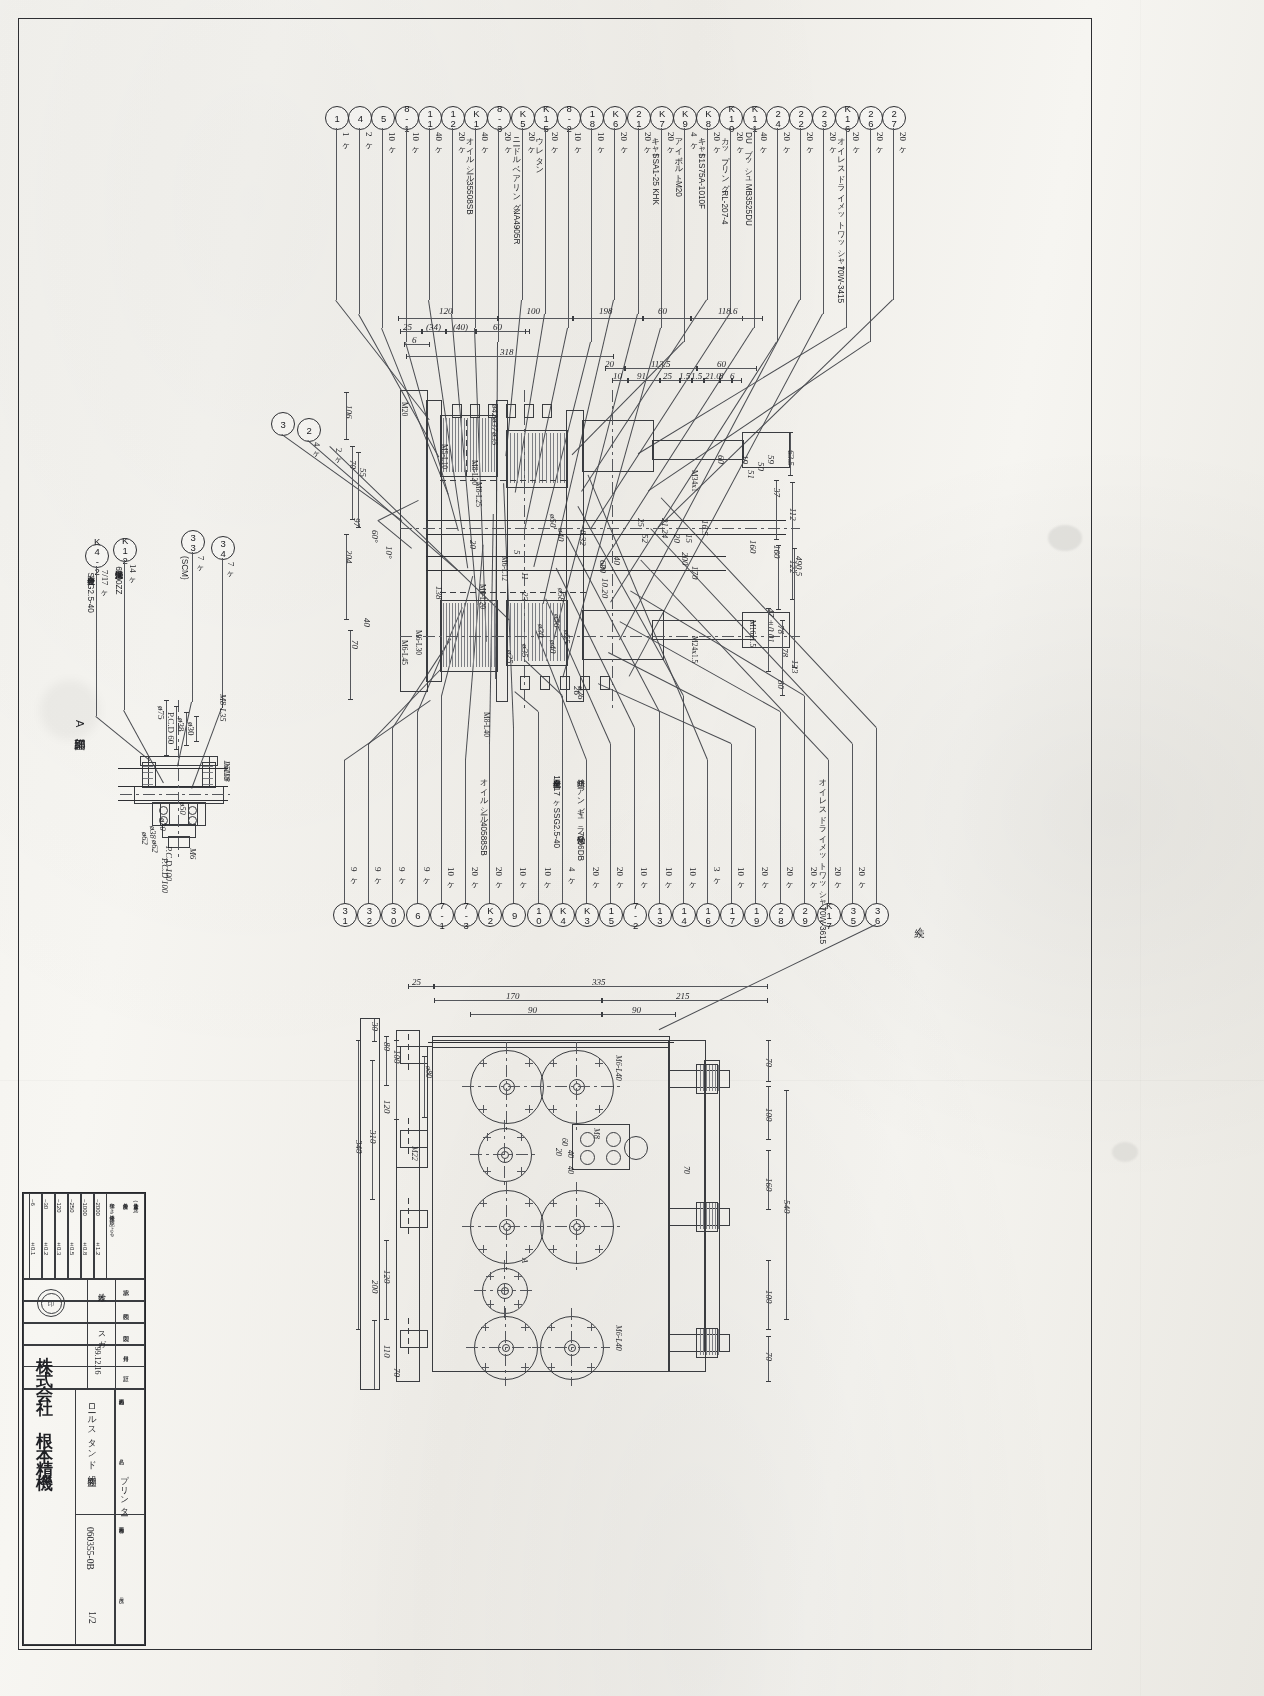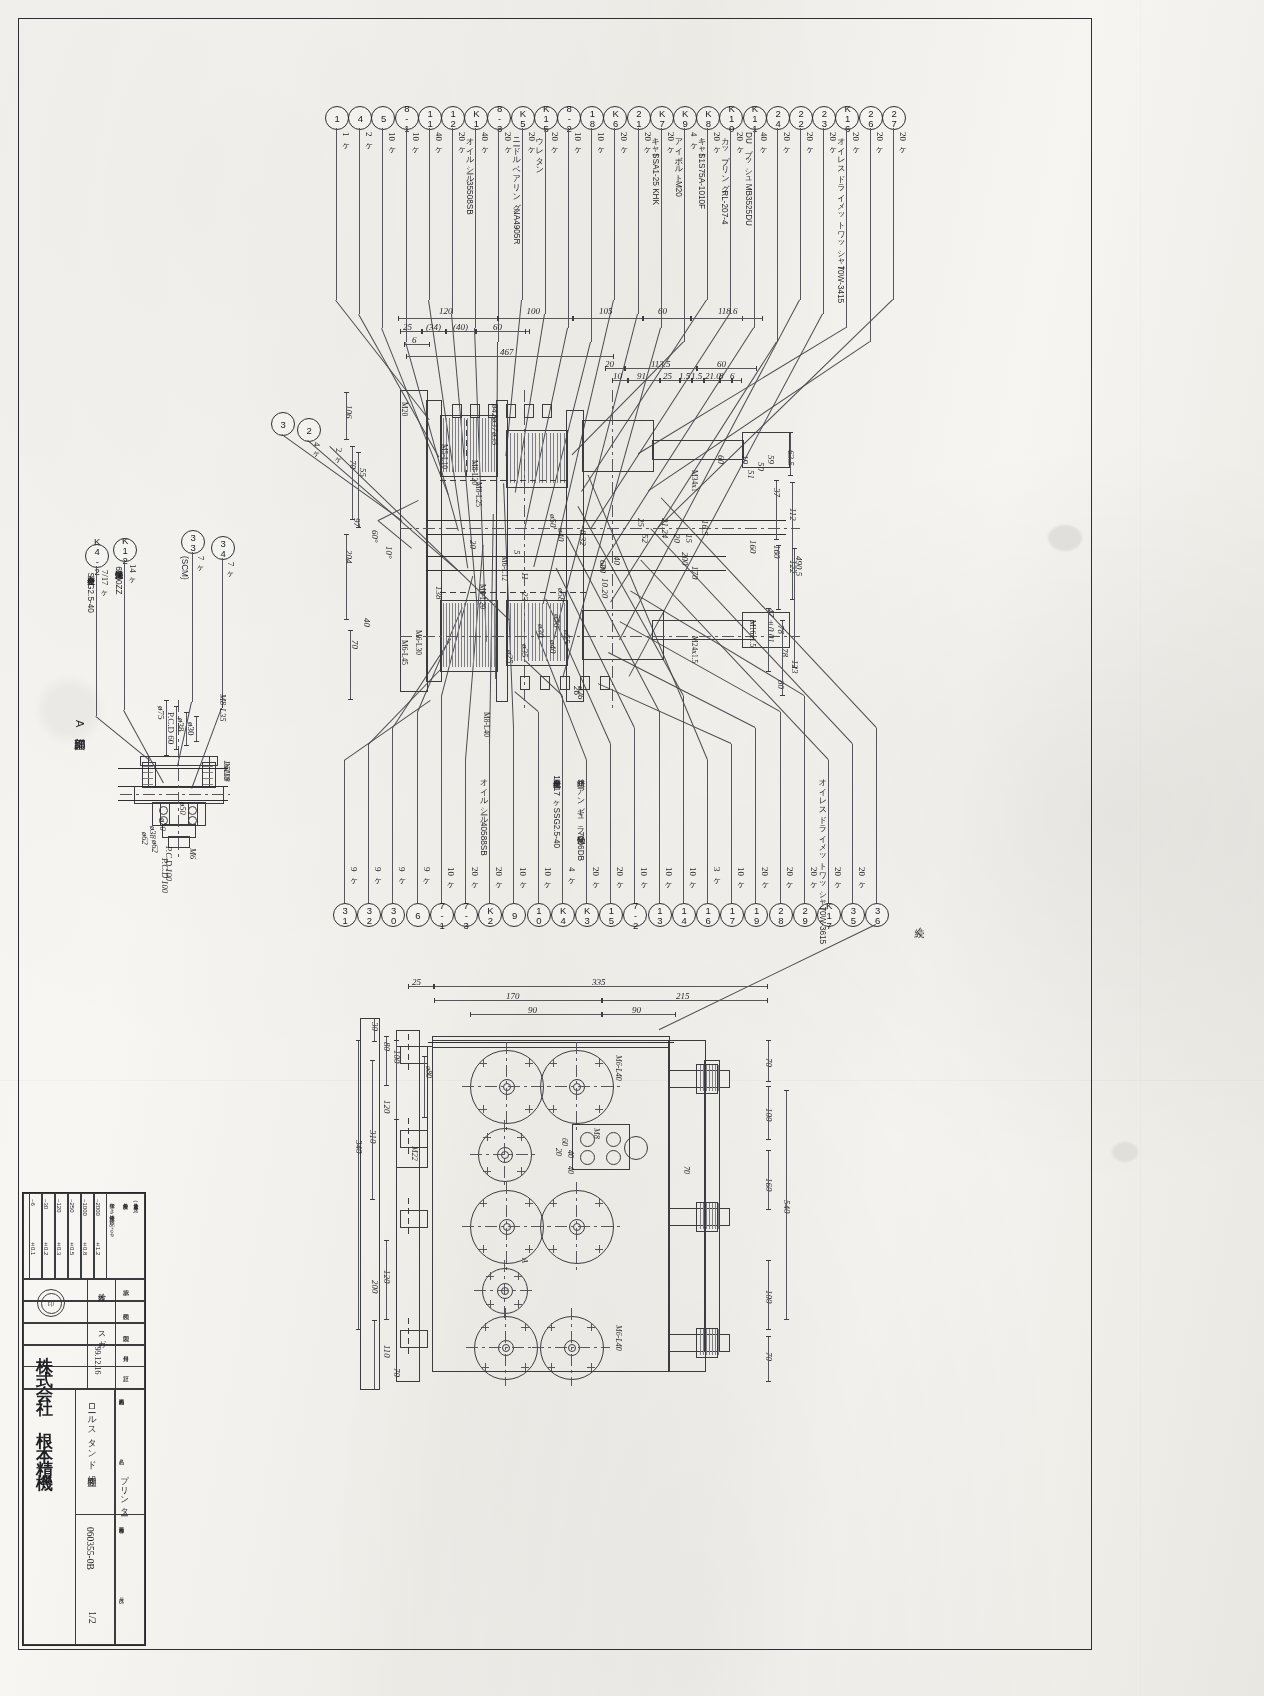--- a/index.html
+++ b/index.html
@@ -432,21 +432,21 @@
       <div class="tick" style="left:398px;top:316px;width:1px;height:5px;"></div>
       <div class="tick" style="left:497px;top:316px;width:1px;height:5px;"></div>
       <div class="dimh" style="left:439px;top:306px;">120</div>
       <div class="ln h thin" style="left:498px;top:318px;width:75px;"></div>
       <div class="tick" style="left:498px;top:316px;width:1px;height:5px;"></div>
       <div class="tick" style="left:572px;top:316px;width:1px;height:5px;"></div>
       <div class="dimh" style="left:526.5px;top:306px;">100</div>
       <div class="ln h thin" style="left:573px;top:318px;width:70px;"></div>
       <div class="tick" style="left:573px;top:316px;width:1px;height:5px;"></div>
       <div class="tick" style="left:642px;top:316px;width:1px;height:5px;"></div>
-      <div class="dimh" style="left:599px;top:306px;">105</div>
+      <div class="dimh" style="left:599px;top:306px;">198</div>
       <div class="ln h thin" style="left:643px;top:318px;width:48px;"></div>
       <div class="tick" style="left:643px;top:316px;width:1px;height:5px;"></div>
       <div class="tick" style="left:690px;top:316px;width:1px;height:5px;"></div>
       <div class="dimh" style="left:658px;top:306px;">60</div>
       <div class="ln h thin" style="left:691px;top:318px;width:72px;"></div>
       <div class="tick" style="left:691px;top:316px;width:1px;height:5px;"></div>
       <div class="tick" style="left:762px;top:316px;width:1px;height:5px;"></div>
       <div class="dimh" style="left:718px;top:306px;">118.6</div>
       <div class="ln h thin" style="left:400px;top:331px;width:130px;"></div>
       <div class="tick" style="left:400px;top:329px;width:1px;height:5px;"></div>
@@ -467,21 +467,21 @@
       <div class="tick" style="left:476px;top:329px;width:1px;height:5px;"></div>
       <div class="tick" style="left:525px;top:329px;width:1px;height:5px;"></div>
       <div class="dimh" style="left:493px;top:322px;">60</div>
       <div class="ln h thin" style="left:404px;top:344px;width:26px;"></div>
       <div class="tick" style="left:404px;top:342px;width:1px;height:5px;"></div>
       <div class="tick" style="left:429px;top:342px;width:1px;height:5px;"></div>
       <div class="dimh" style="left:412px;top:335px;">6</div>
       <div class="ln h thin" style="left:406px;top:356px;width:208px;"></div>
       <div class="tick" style="left:406px;top:354px;width:1px;height:5px;"></div>
       <div class="tick" style="left:613px;top:354px;width:1px;height:5px;"></div>
-      <div class="dimh" style="left:500px;top:347px;">467</div>
+      <div class="dimh" style="left:500px;top:347px;">318</div>
       <div class="ln h thin" style="left:605px;top:368px;width:20px;"></div>
       <div class="tick" style="left:605px;top:366px;width:1px;height:5px;"></div>
       <div class="tick" style="left:624px;top:366px;width:1px;height:5px;"></div>
       <div class="dimh" style="left:605px;top:359px;">20</div>
       <div class="ln h thin" style="left:625px;top:368px;width:72px;"></div>
       <div class="tick" style="left:625px;top:366px;width:1px;height:5px;"></div>
       <div class="tick" style="left:696px;top:366px;width:1px;height:5px;"></div>
       <div class="dimh" style="left:651px;top:359px;">113.5</div>
       <div class="ln h thin" style="left:697px;top:368px;width:60px;"></div>
       <div class="tick" style="left:697px;top:366px;width:1px;height:5px;"></div>

